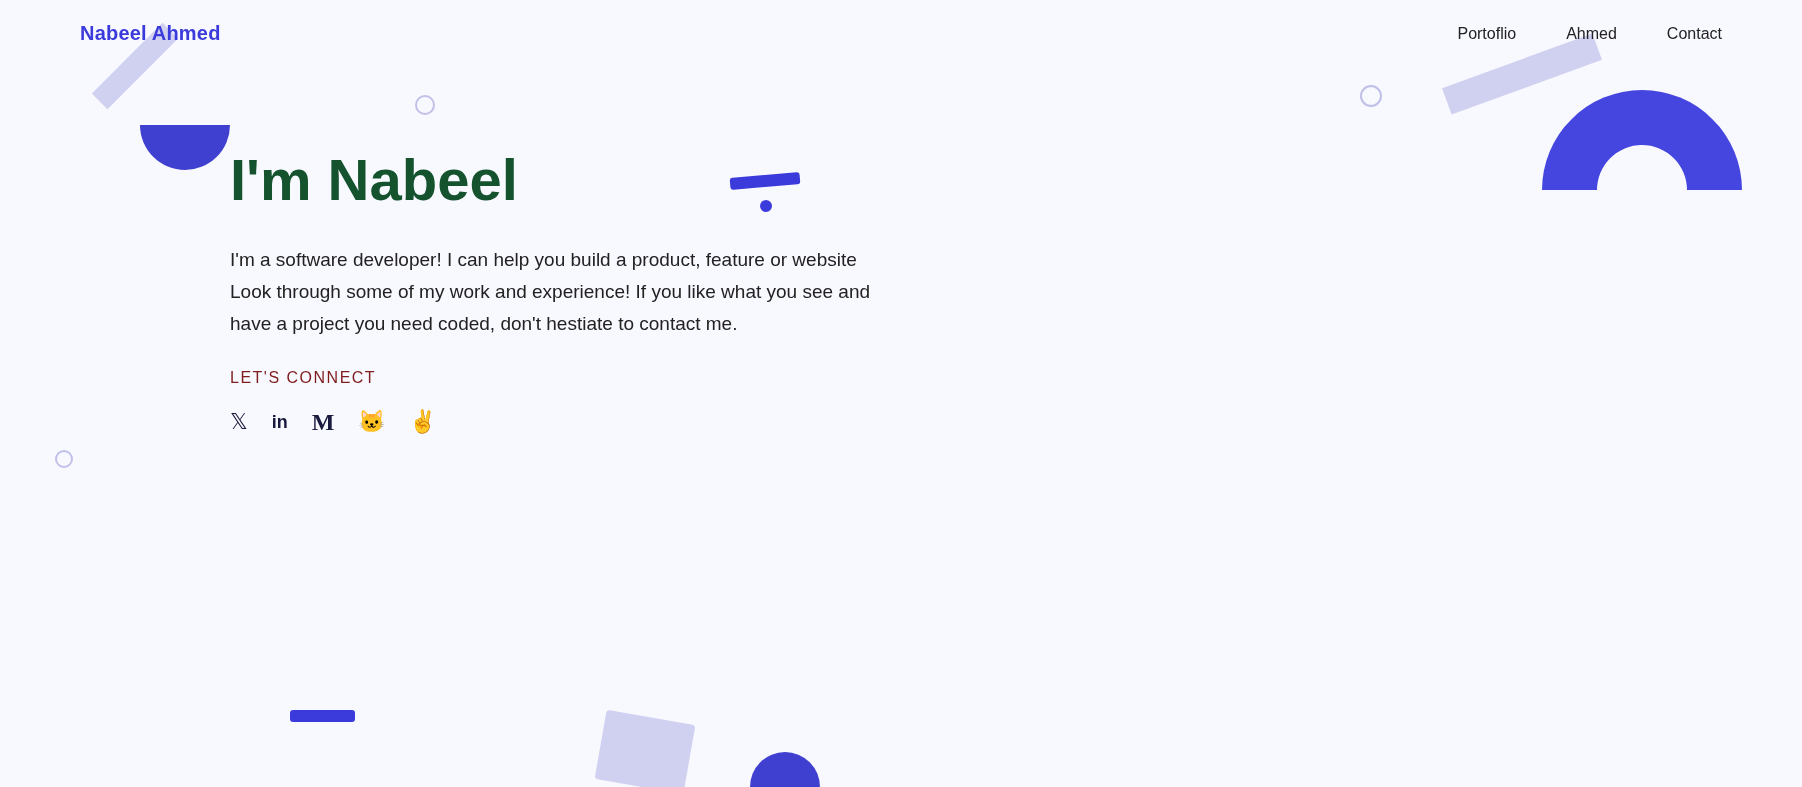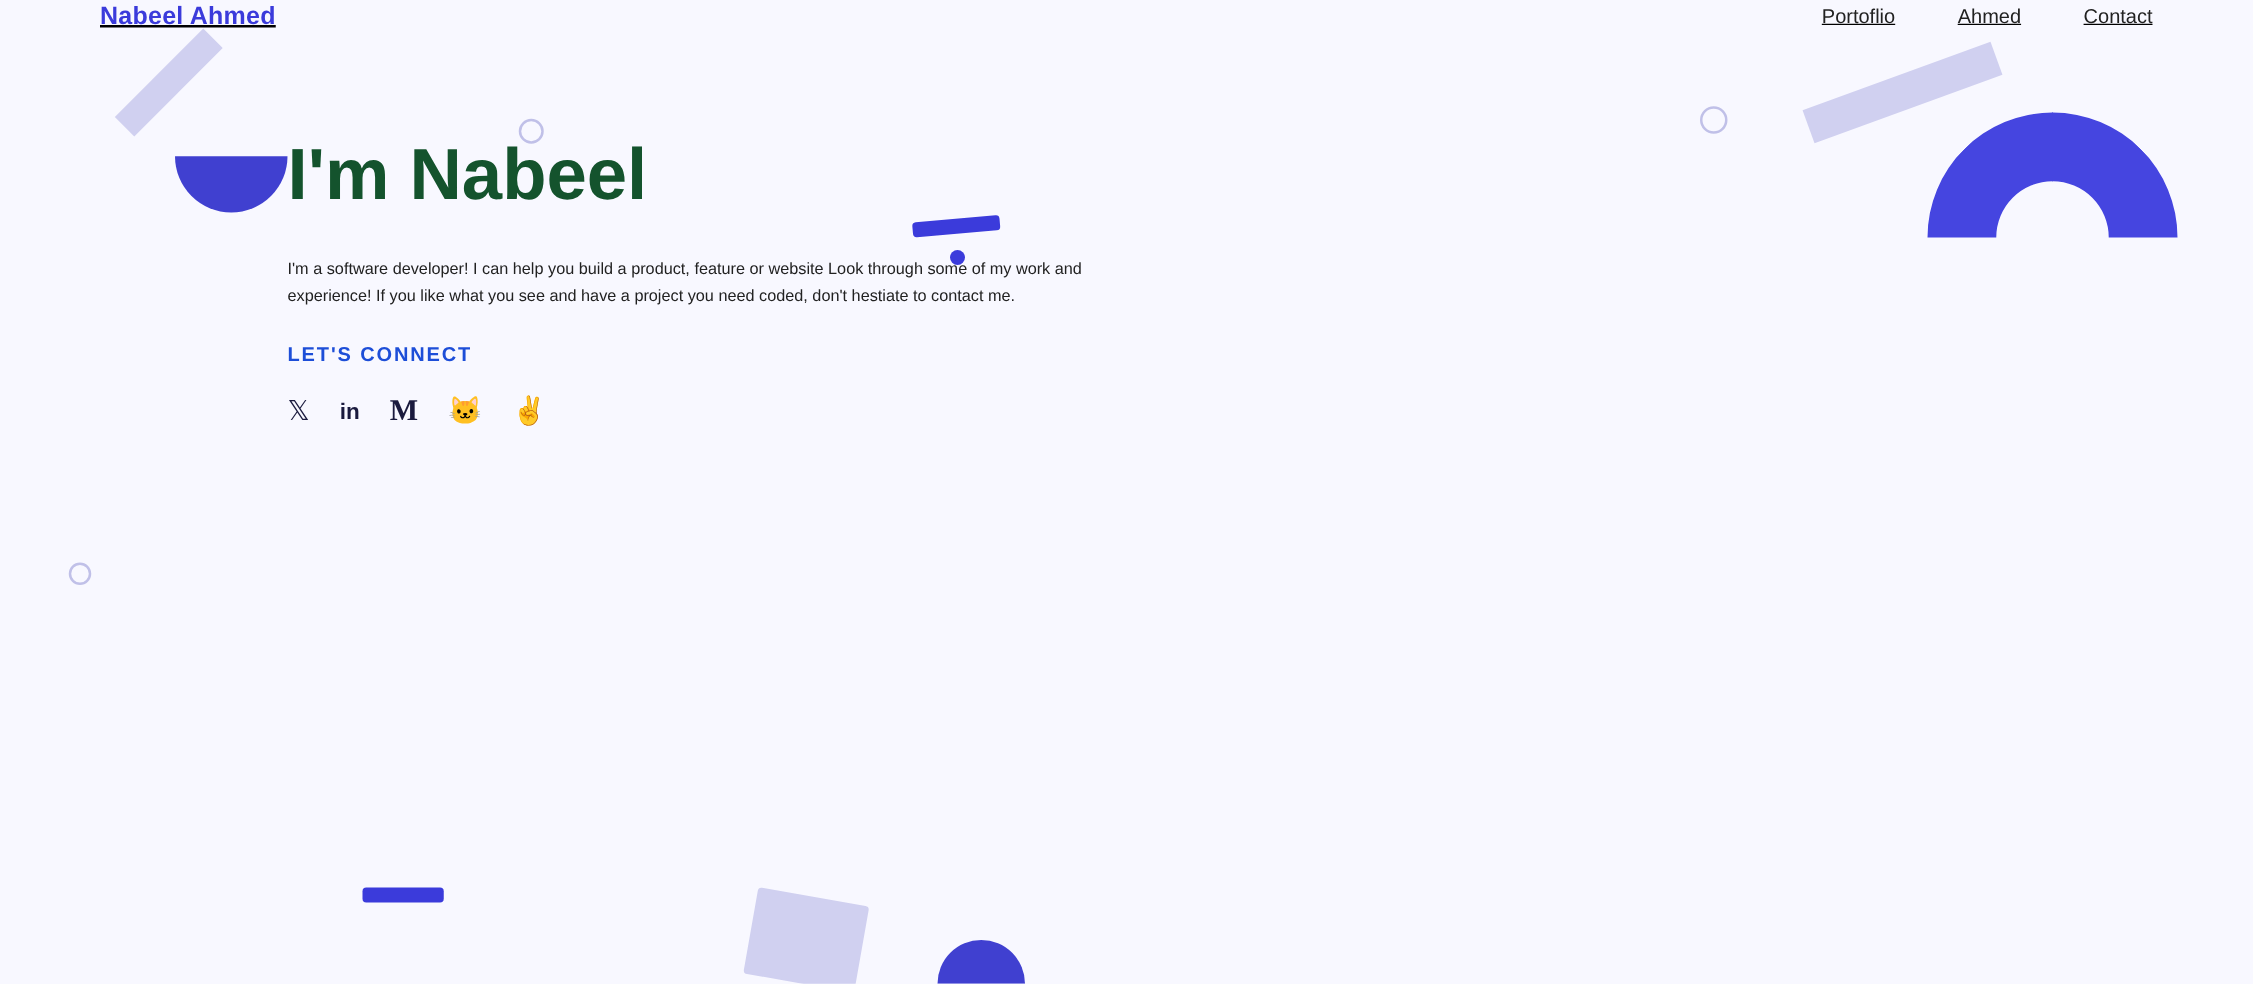--- a/index.html
+++ b/index.html
@@ -14,25 +14,24 @@
       min-height: 787px;
       overflow: hidden;
       position: relative;
     }
 
     
     nav {
       display: flex;
       justify-content: space-between;
       align-items: center;
-      padding: 2px 80px;
+      padding: 22px 80px;
       background: transparent;
       position: relative;
       z-index: 10;
-      text-decoration: underline;
     }
 
     .nav-brand {
       font-size: 20px;
       font-weight: 800;
       color: #3b3bdb;
       letter-spacing: 0.2px;
     }
 
     .nav-links {
@@ -216,32 +215,32 @@
 
     .hero-title {
       font-size: 58px;
       font-weight: 800;
       color: #14532d;
       line-height: 1.15;
       margin-bottom: 30px;
     }
 
     .hero-desc {
-      font-size: 13px;
+      font-size: 19px;
       color: #222;
       line-height: 1.7;
       max-width: 700px;
       margin-bottom: 28px;
       font-weight: 400;
     }
 
     .lets-connect {
       font-size: 16px;
-      font-weight: 700;
-      color: #1d4ed8;
+      font-weight: 400;
+      color: #7f1d1d;
       letter-spacing: 1.5px;
       text-transform: uppercase;
       margin-bottom: 22px;
       cursor: pointer;
     }
 
     .social-icons {
       display: flex;
       gap: 24px;
       align-items: center;

